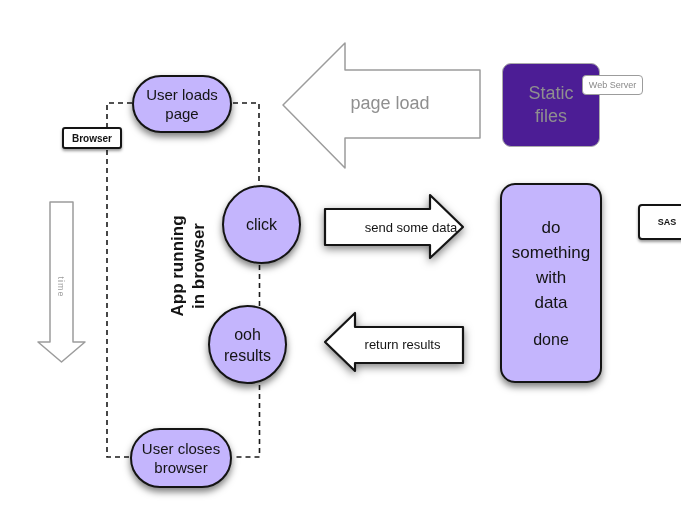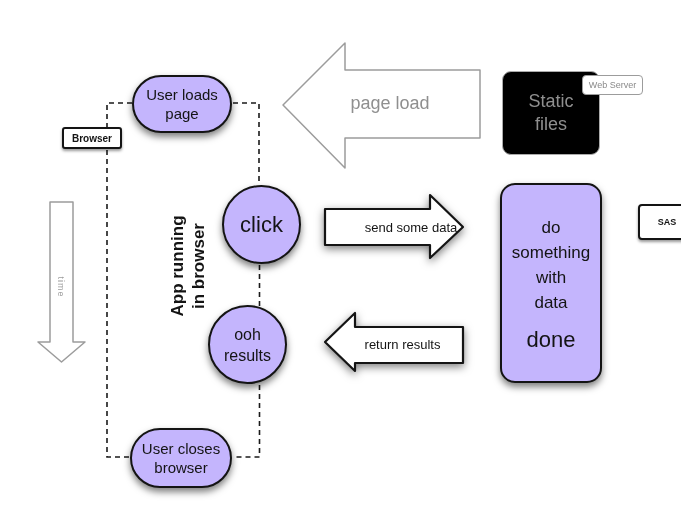--- a/index.html
+++ b/index.html
@@ -11,36 +11,36 @@
   .node{position:absolute;background:#c4b5fd;display:flex;align-items:center;justify-content:center;
         text-align:center;white-space:pre-line;box-sizing:border-box;}
   .ink{border:2px solid #141414;}
   .shadow{box-shadow:0 4px 7px rgba(0,0,0,.5);}
   .shadow-sm{box-shadow:0 2px 3px rgba(0,0,0,.4);}
   .stadium{border-radius:30px;font-size:15px;line-height:19px;}
   .circle{border-radius:50%;border-width:2.5px;}
   .tag{position:absolute;background:#fff;display:flex;align-items:center;justify-content:center;
        text-align:center;box-sizing:border-box;border-radius:4px;}
   .tag.ink{border-width:2px;}
-  .gray-box{position:absolute;background:#000000;border:1.5px solid #ababab;border-radius:9px;
+  .gray-box{position:absolute;background:#4c1d95;border:1.5px solid #ababab;border-radius:9px;
        display:flex;align-items:center;justify-content:center;text-align:center;
-       white-space:pre-line;box-sizing:border-box;color:#8f8f8f;margin-top:8px;}
+       white-space:pre-line;box-sizing:border-box;color:#8f8f8f;}
   .arrow-label{position:absolute;text-align:center;white-space:nowrap;}
   .muted-text{color:#8f8f8f;}
   .rot-ccw{transform:rotate(-90deg);}
   .rot-cw{transform:rotate(90deg);}
   .svg-shadow{filter:drop-shadow(0 3px 4px rgba(0,0,0,.5));}
   .app-label{position:absolute;left:113px;top:244px;width:150px;height:44px;
        display:flex;align-items:center;justify-content:center;text-align:center;
        font-size:17px;font-weight:600;line-height:21px;white-space:pre-line;}
   .time-label{position:absolute;left:41px;top:281px;width:40px;height:12px;
        display:flex;align-items:center;justify-content:center;
        font-size:9px;color:#9c9c9c;letter-spacing:1px;}
   .process-text{font-size:17px;line-height:25px;white-space:pre-line;text-align:center;}
-  .process-done{font-size:22px;line-height:25px;margin-top:12px;text-align:center;}
+  .process-done{font-size:16px;line-height:25px;margin-top:12px;text-align:center;}
 </style>
 </head>
 <body>
 
 <div class="canvas">
 
   <svg class="layer" viewBox="0 0 681 527">
     <g fill="none" stroke="#1a1a1a" stroke-width="1.6" stroke-dasharray="5 4">
       <path d="M132,103 L107,103 L107,457 L129,457"></path>
       <path d="M233,103 L259,103 L259,184"></path>
@@ -61,21 +61,21 @@
 
   <div class="gray-box" style="left:502px;top:63px;width:98px;height:84px;font-size:18px;line-height:23px;">Static
 files</div>
   <div class="tag" style="left:582px;top:75px;width:61px;height:20px;border:1.5px solid #9c9c9c;font-size:9px;color:#8a8a8a;text-align:right;">Web Server</div>
 
   <div class="node ink stadium shadow" style="left:132px;top:75px;width:100px;height:58px;">User loads
 page</div>
 
   <div class="tag ink shadow-sm" style="left:62px;top:127px;width:60px;height:22px;border-radius:3px;font-size:10px;font-weight:bold;">Browser</div>
 
-  <div class="node ink circle shadow" style="left:222px;top:185px;width:79px;height:79px;font-size:22px;">click</div>
+  <div class="node ink circle shadow" style="left:222px;top:185px;width:79px;height:79px;font-size:16px;">click</div>
 
   <div class="app-label rot-ccw">App running
 in browser</div>
 
   <svg class="layer svg-shadow" viewBox="0 0 681 527">
     <polygon points="325,209 430,209 430,195 463,227 430,258 430,245 325,245" fill="#ffffff" stroke="#141414" stroke-width="2.2" stroke-linejoin="round"></polygon>
   </svg>
   <div class="arrow-label" style="left:327px;top:220px;width:112px;font-size:13px;margin-left:28px;">send some data</div>
 
   <div class="node shadow" style="left:500px;top:183px;width:102px;height:200px;border:2.5px solid #141414;border-radius:15px;flex-direction:column;">

